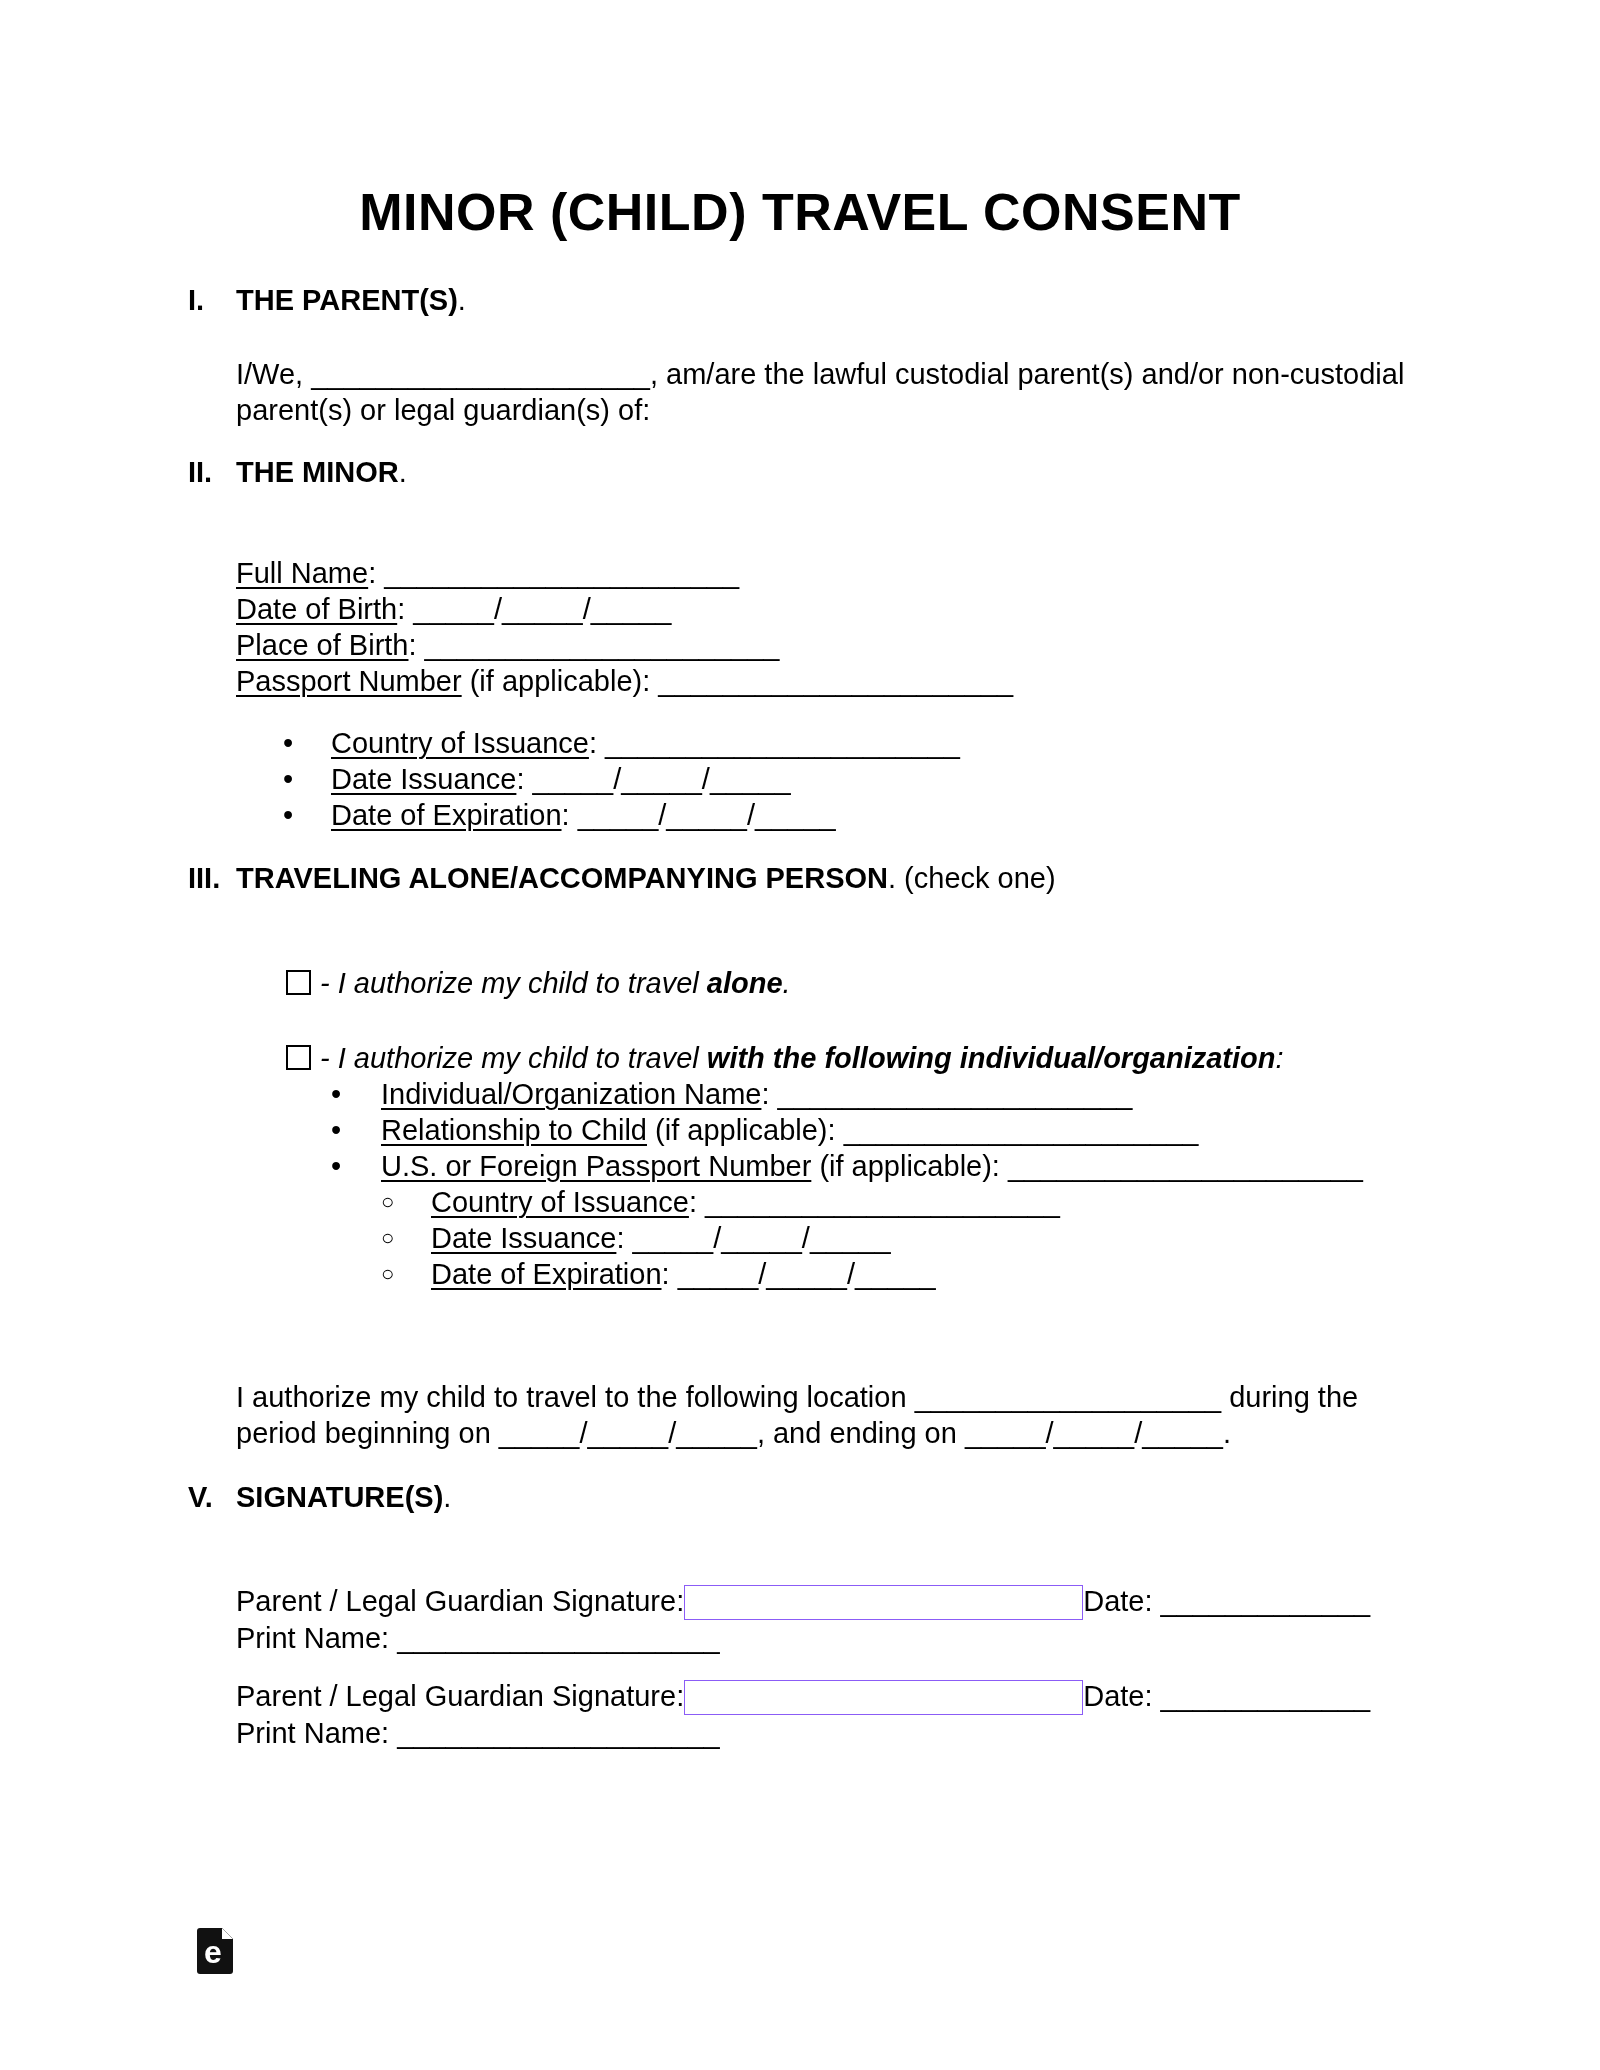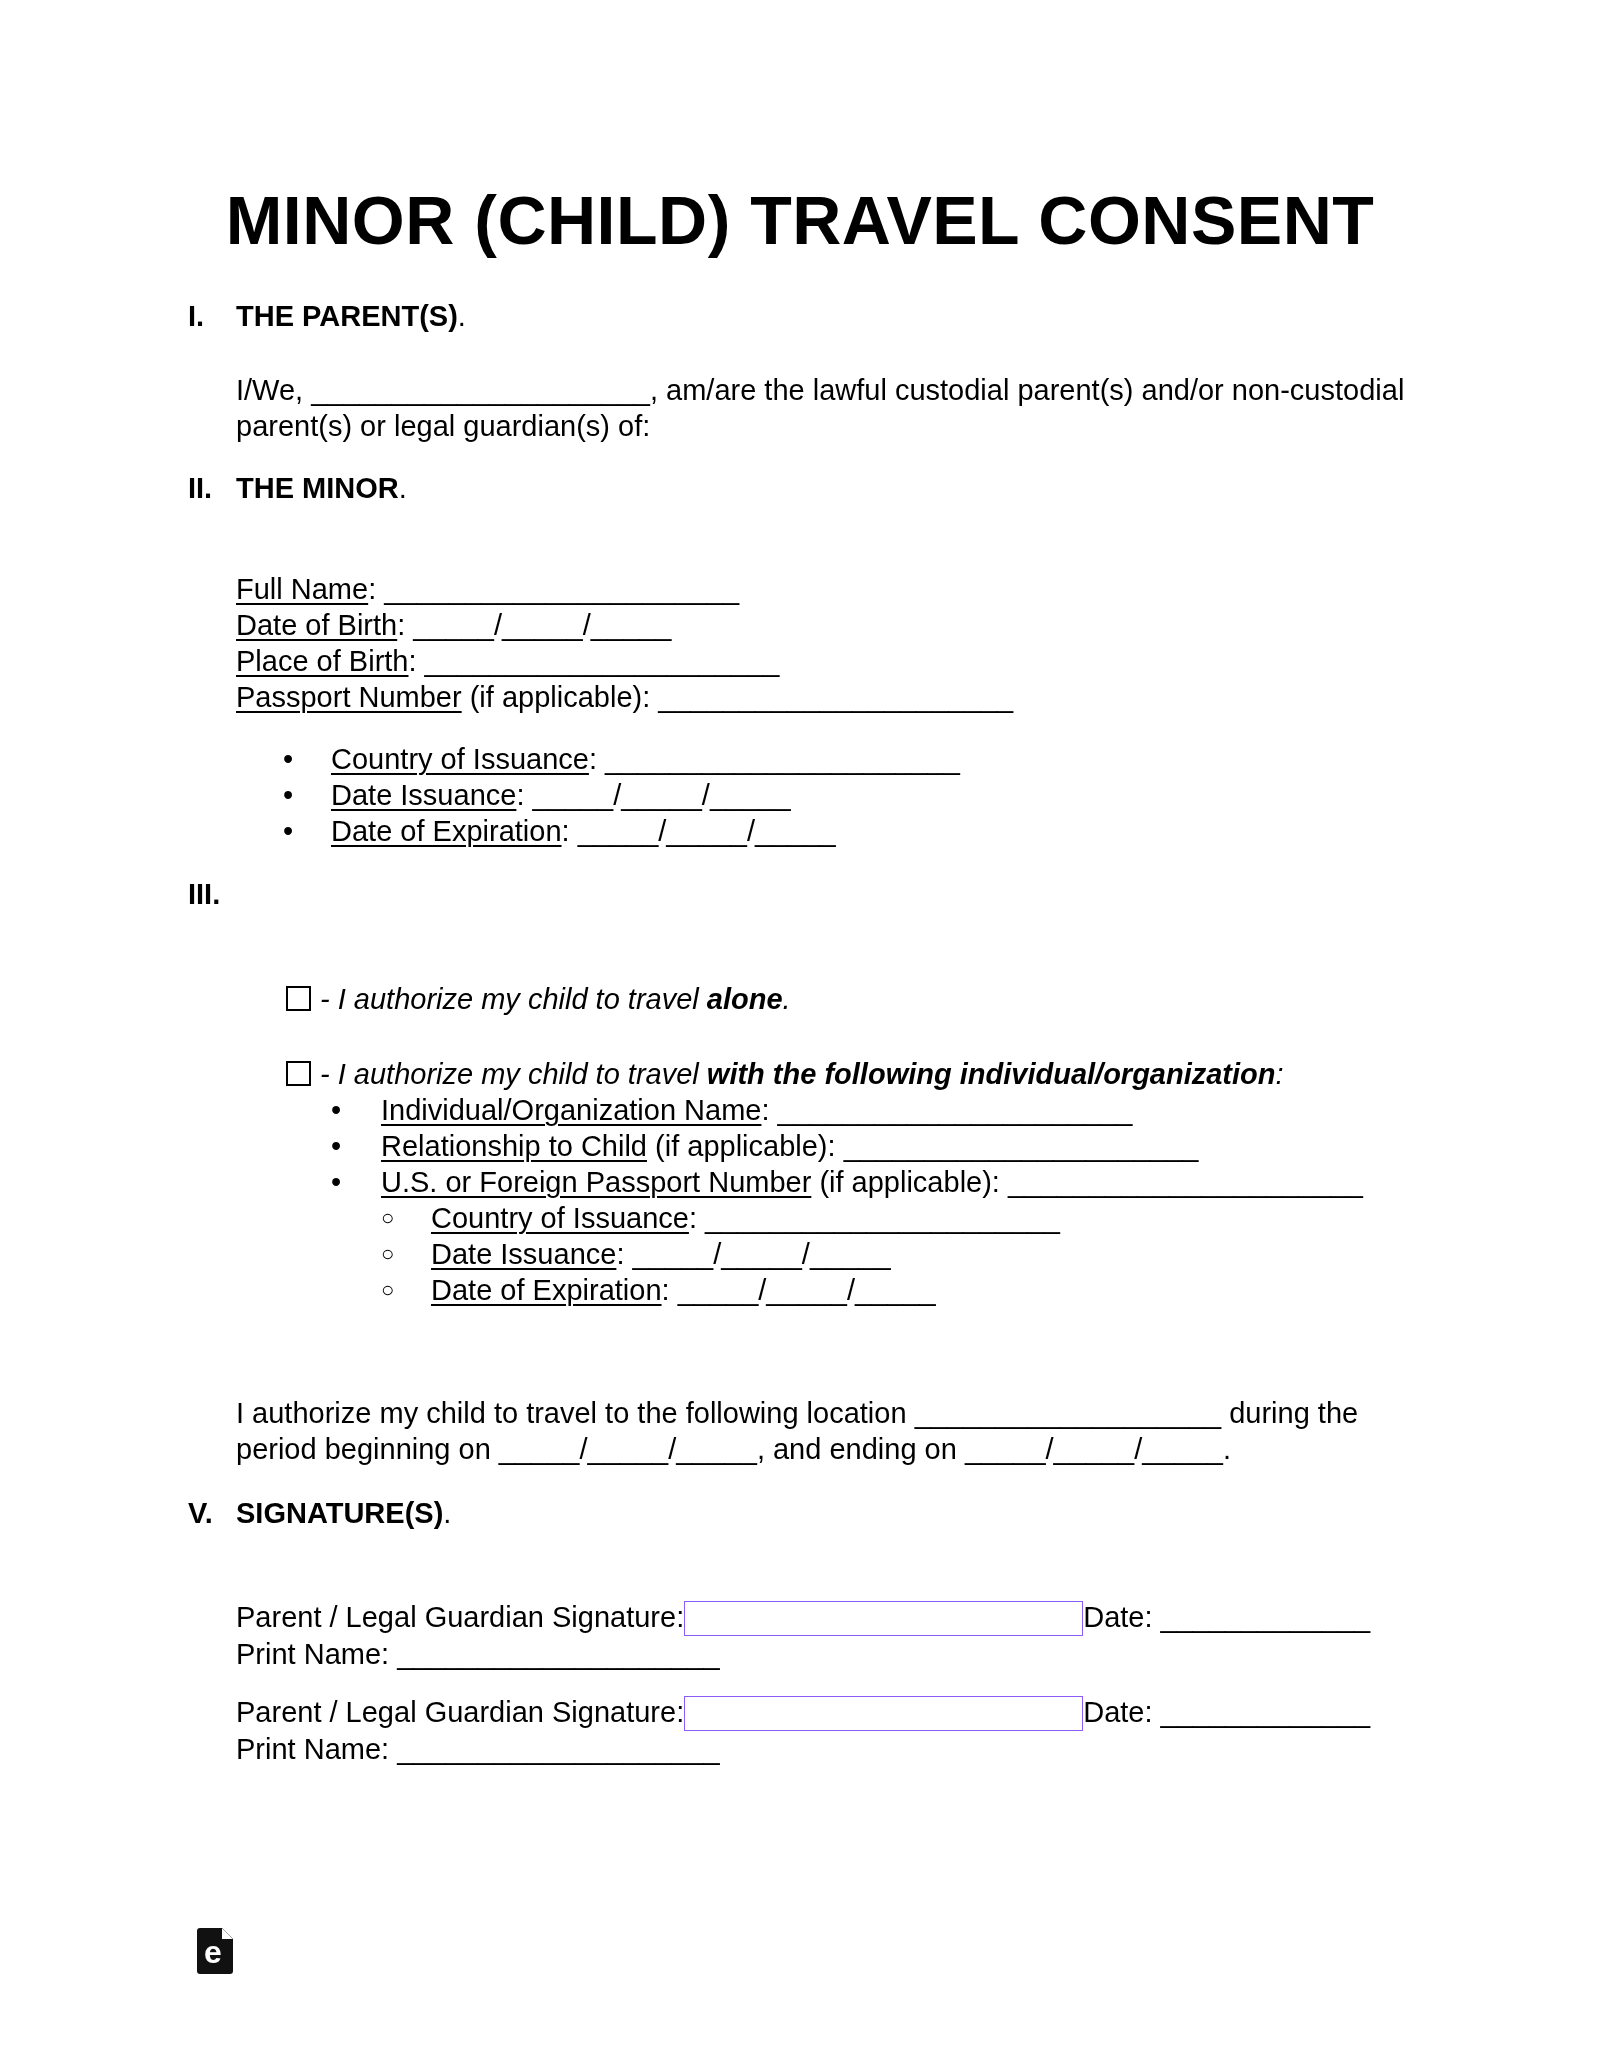--- a/index.html
+++ b/index.html
@@ -6,21 +6,21 @@
   .page{
     position:relative;
     width:1600px;height:2070px;
     background:#ffffff;
     font-family:"Liberation Sans",sans-serif;
     font-size:29px;color:#000;
     overflow:hidden;
   }
   .content{padding:186px 188px 0 188px;}
   .doc-title{
-    text-align:center;font-weight:bold;font-size:68px;line-height:1;
+    text-align:center;font-weight:bold;font-size:52px;line-height:1;
     margin:0 0 44px 0;letter-spacing:0.5px;
   }
   .section{margin:0;}
   .sec-head{display:flex;font-weight:bold;line-height:36px;margin:0;}
   .numeral{width:48px;flex:none;}
   .head-note{font-weight:normal;}
   .head-period{font-weight:normal;}
   .sec-body{margin-left:48px;line-height:36px;margin-top:38px;}
   .para{margin:34px 0 26px 0;}
   .gap27{height:27px;}
@@ -102,20 +102,21 @@
           <li class="l1"><span class="bullet">•</span><span class="ul-label">Date Issuance</span><span>: </span><span>_____/_____/_____</span></li>
           <li class="l1"><span class="bullet">•</span><span class="ul-label">Date of Expiration</span><span>: </span><span>_____/_____/_____</span></li>
         </ul>
       </div>
       <div class="gap27"></div>
     </div>
 
     <div class="section">
       <div class="sec-head">
         <span class="numeral">III.</span>
+        <span><span>TRAVELING ALONE/ACCOMPANYING PERSON</span><span class="head-period">.</span><span class="head-note"> (check one)</span></span>
       </div>
       <div class="gap31"></div>
       <div class="sec-body">
         <div class="chk-line">
           <span class="checkbox"></span><span>- I authorize my child to travel </span><b>alone</b><span>.</span>
         </div>
         <div class="gap39"></div>
         <div class="chk-line">
           <span class="checkbox"></span><span>- I authorize my child to travel </span><b>with the following individual/organization</b><span>:</span>
         </div>

